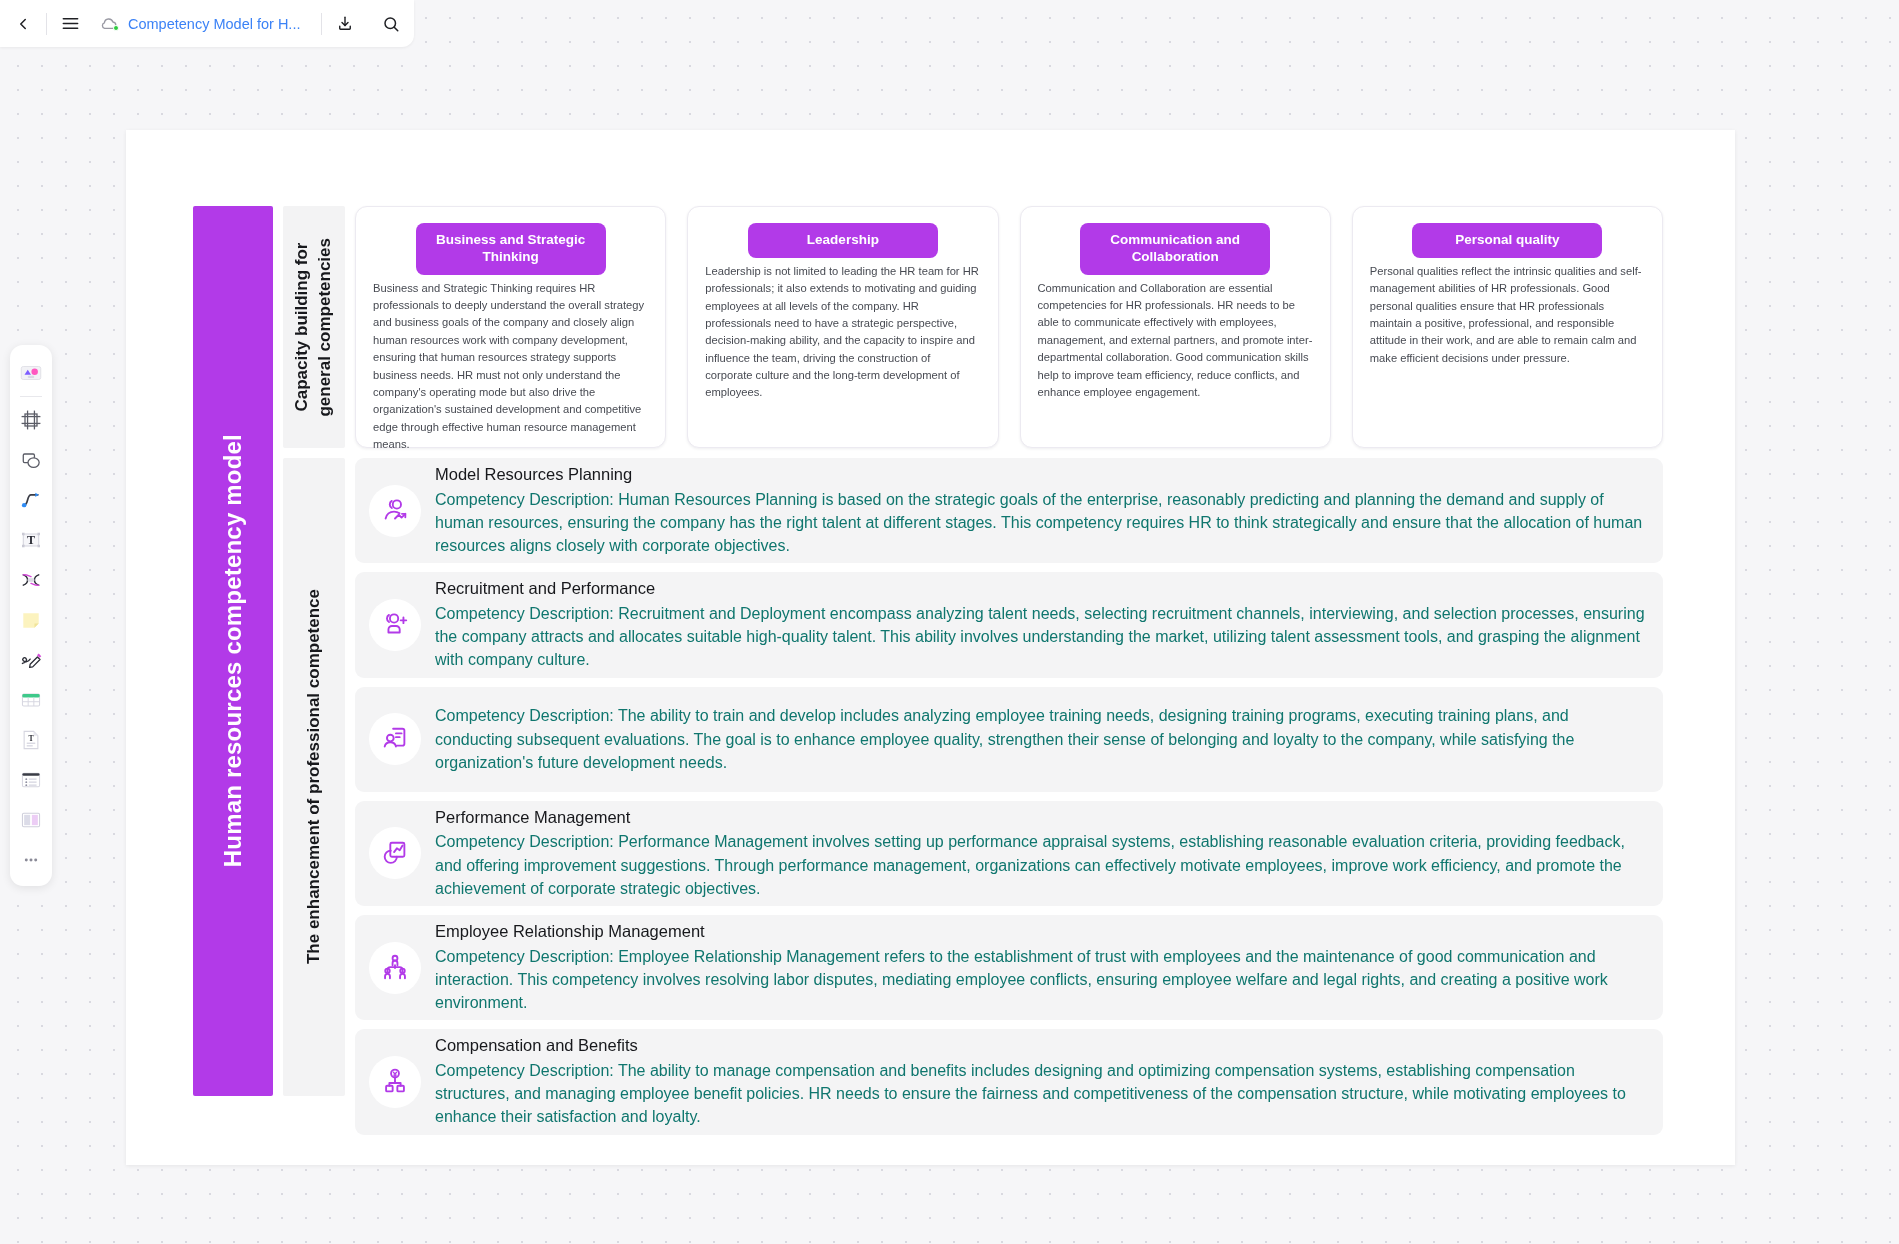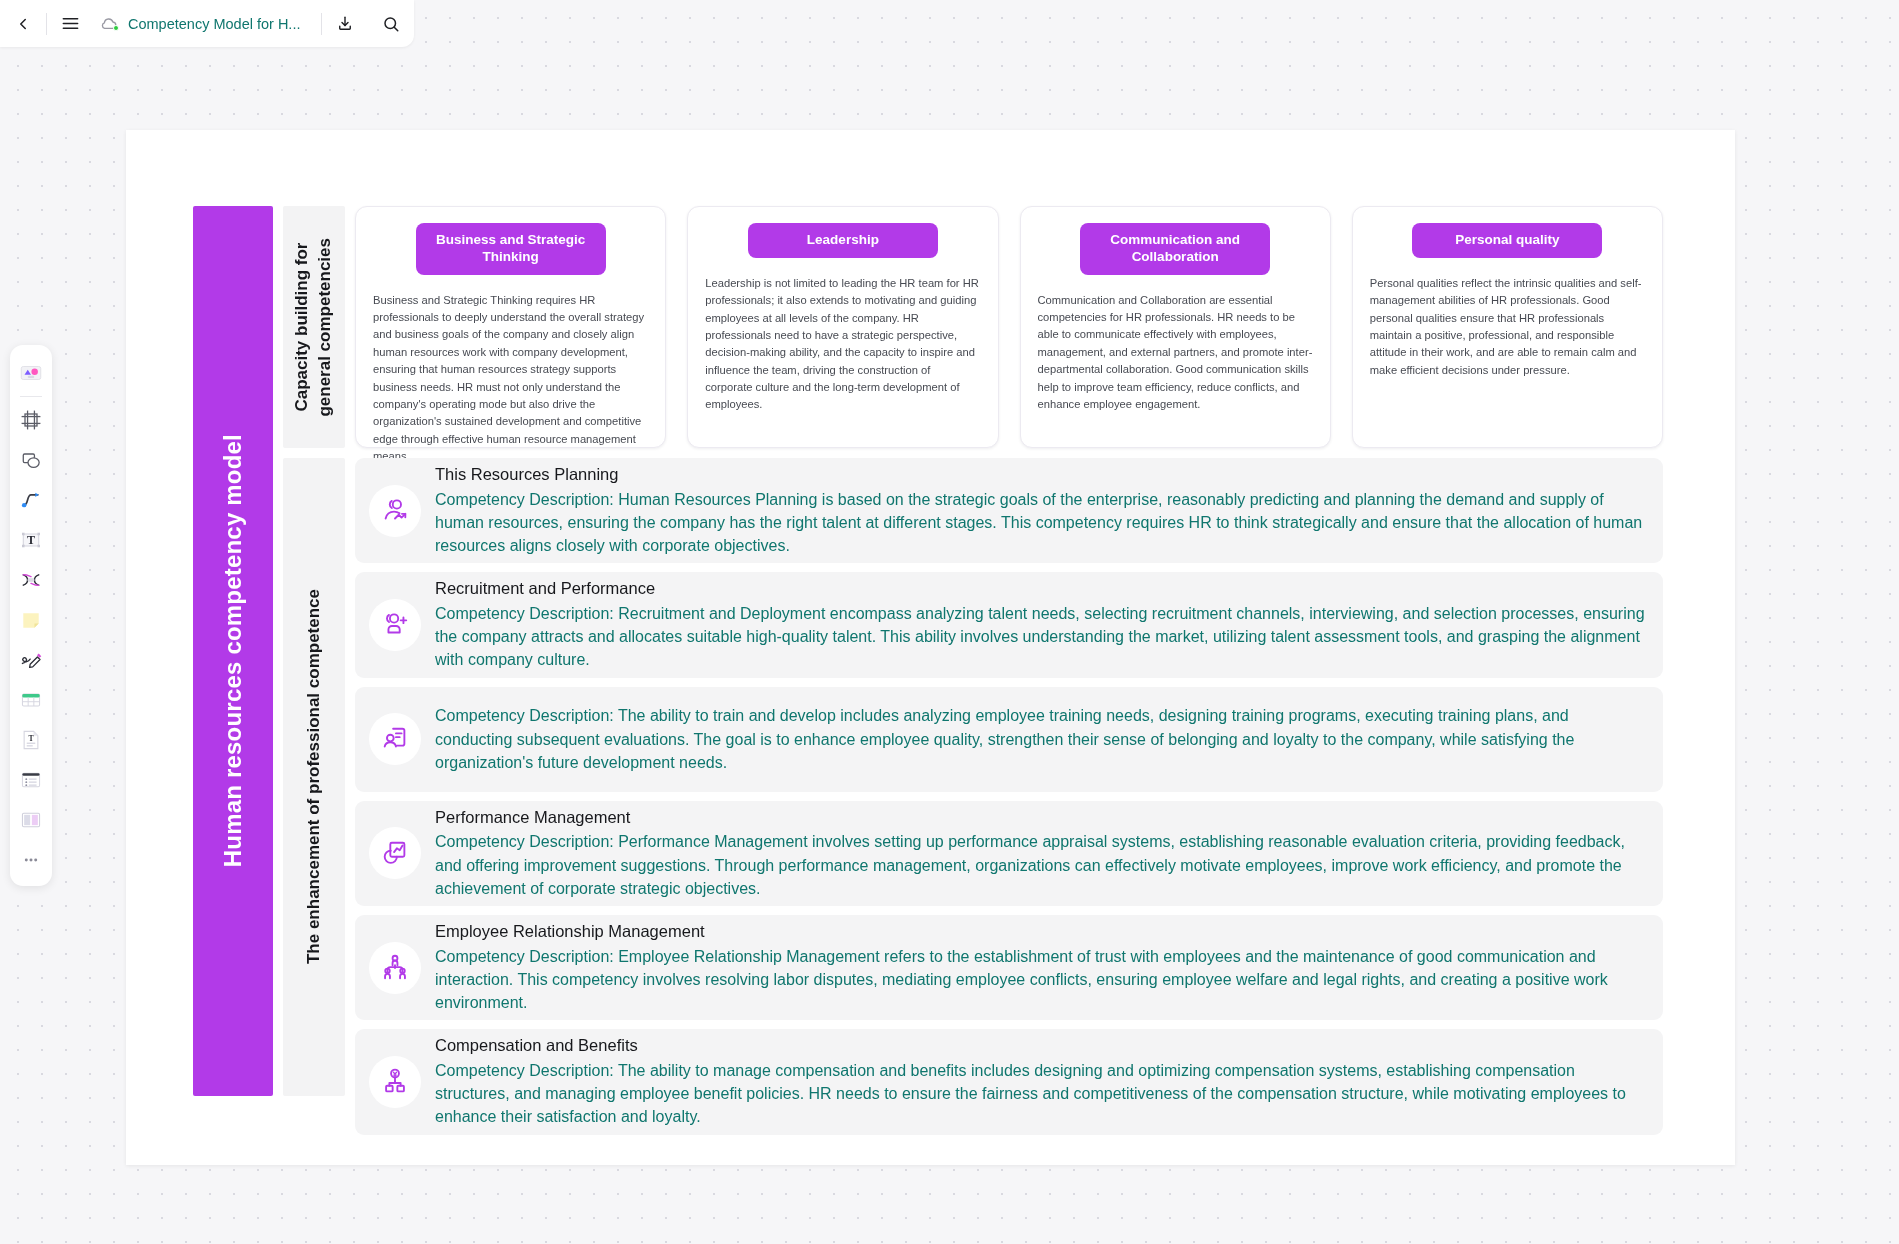--- a/index.html
+++ b/index.html
@@ -33,21 +33,21 @@
     display: flex; align-items: center; justify-content: center;
     cursor: pointer; color: #1f2024;
   }
   .tb-sep { width: 1px; height: 22px; background: #e3e3e8; }
   #doc-title-wrap {
     display: flex; align-items: center; gap: 9px;
     padding: 0 10px 0 6px; height: 47px; cursor: pointer;
     flex: 1; min-width: 0;
   }
   #doc-title {
-    font-size: 14.5px; color: #0f766e; white-space: nowrap;
+    font-size: 14.5px; color: #3b82f6; white-space: nowrap;
     overflow: hidden; text-overflow: ellipsis;
   }
   .cloud-icon { position: relative; width: 20px; height: 16px; flex: none; }
 
   
   #tool-rail {
     position: absolute; left: 10px; top: 345px;
     width: 42px;
     background: #ffffff;
     border-radius: 13px;
@@ -149,21 +149,21 @@
   .gcard-pill {
     width: 190px;
     background: #b23ae8;
     color: #ffffff;
     border-radius: 8px;
     font-size: 13.5px;
     font-weight: 700;
     text-align: center;
     padding: 9px 10px;
     line-height: 1.25;
-    margin-bottom: 17px;
+    margin-bottom: 5px;
   }
   .gcard-body {
     font-size: 11.2px;
     line-height: 1.55;
     color: #474a52;
     width: 100%;
   }
 
   
   #rows {
@@ -426,21 +426,21 @@
           <div class="crow-icon">
             <svg width="30" height="30" viewBox="0 0 32 32" fill="none" stroke="#b23ae8" stroke-width="2" stroke-linecap="round" stroke-linejoin="round">
               <circle cx="18" cy="9" r="4.4"></circle>
               <path d="M12.6 5.2a4.4 4.4 0 0 0 0 7.6"></path>
               <path d="M6 24c1-4.6 4.6-7.4 9-7.4 2.2 0 4.2.7 5.8 1.9"></path>
               <polyline points="16 24 20 20 23 23 27 19"></polyline>
               <polyline points="27 22.6 27 19 23.4 19"></polyline>
             </svg>
           </div>
           <div class="crow-main">
-            <div class="crow-title">This Resources Planning</div>
+            <div class="crow-title">Model Resources Planning</div>
             <div class="crow-desc">Competency Description: Human Resources Planning is based on the strategic goals of the enterprise, reasonably predicting and planning the demand and supply of human resources, ensuring the company has the right talent at different stages. This competency requires HR to think strategically and ensure that the allocation of human resources aligns closely with corporate objectives.</div>
           </div>
         </div>
 
         <div class="crow">
           <div class="crow-icon">
             <svg width="30" height="30" viewBox="0 0 32 32" fill="none" stroke="#b23ae8" stroke-width="2" stroke-linecap="round" stroke-linejoin="round">
               <circle cx="15" cy="9" r="4.4"></circle>
               <path d="M9.6 5.2a4.4 4.4 0 0 0 0 7.6"></path>
               <path d="M9 24v-3.2A3.8 3.8 0 0 1 12.8 17h4.4A3.8 3.8 0 0 1 21 20.8V24z"></path>

